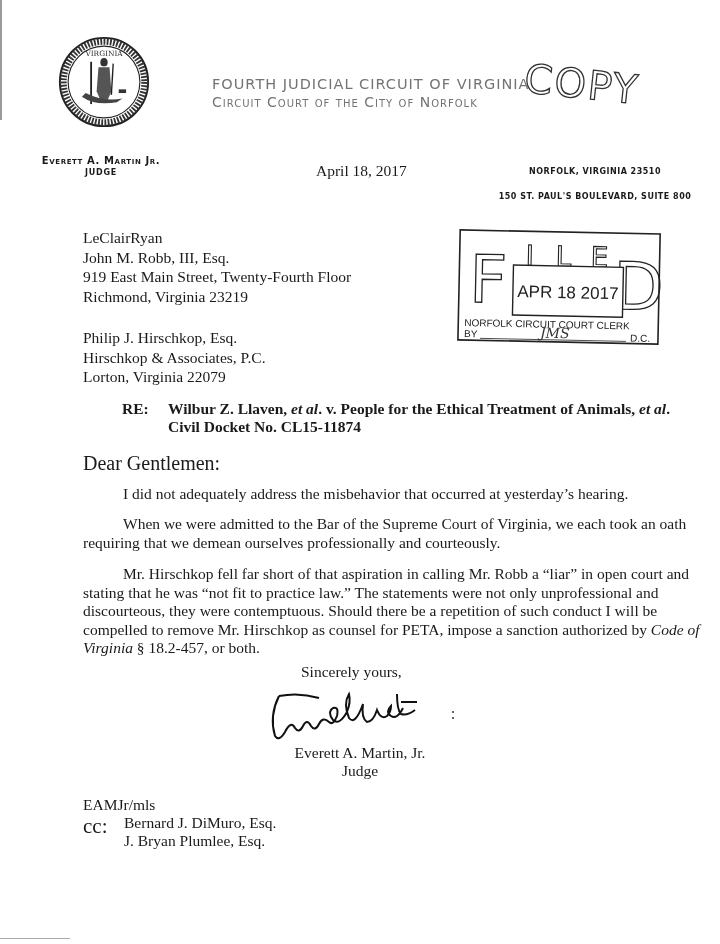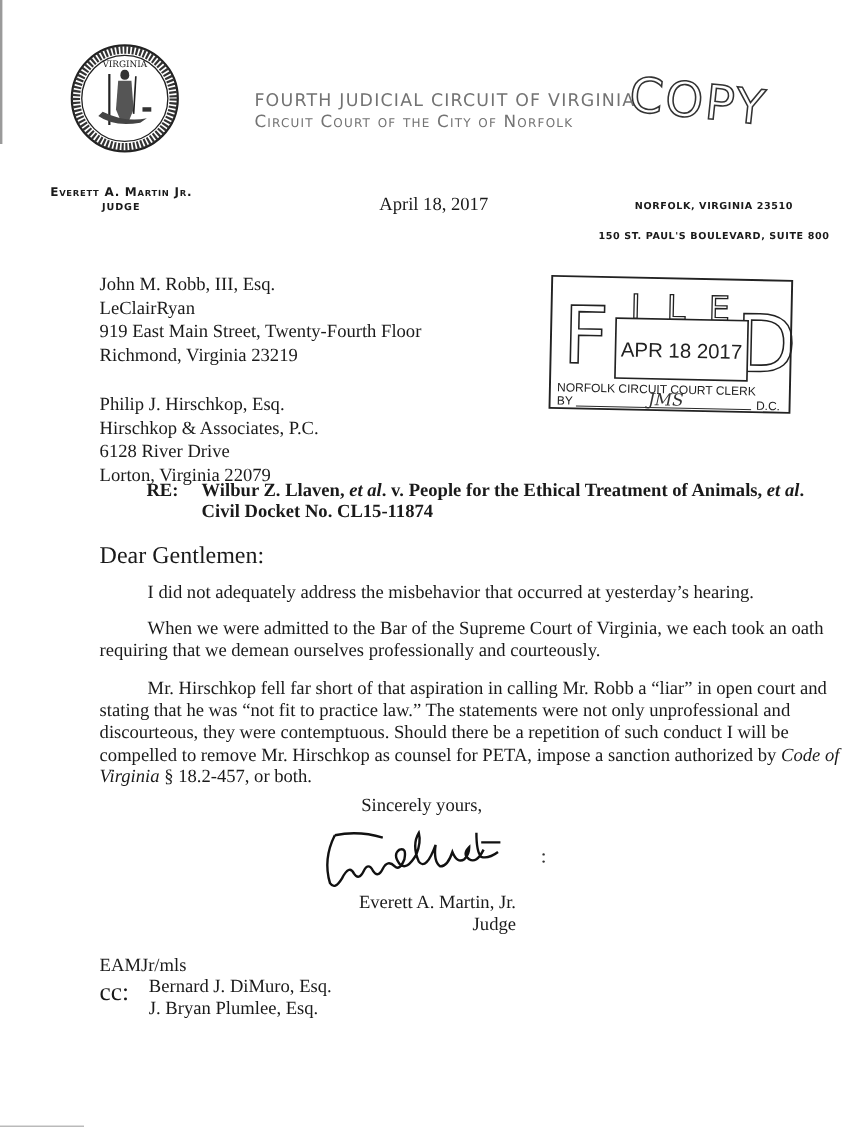--- a/index.html
+++ b/index.html
@@ -36,21 +36,21 @@
     .filed { left: 455px; top: 224px; width: 210px; height: 130px; }
     .re-label { left: 122px; top: 400px; font-size: 15.5px; font-weight: bold; }
     .re-text { left: 168px; top: 400px; font-size: 15.5px; font-weight: bold; line-height: 18px; white-space: nowrap; }
     .salutation { left: 83px; top: 452px; font-size: 20px; }
     .para { left: 83px; width: 620px; font-size: 15.5px; line-height: 18.5px; text-indent: 40px; }
     .p1 { top: 485px; }
     .p2 { top: 515px; }
     .p3 { top: 565px; }
     .closing { left: 301px; top: 663px; font-size: 15.5px; }
     .sig { left: 265px; top: 688px; width: 200px; height: 56px; }
-    .signer { left: 290px; top: 744px; width: 140px; text-align: right; font-size: 15.5px; line-height: 18px; }
+    .signer { left: 290px; top: 744px; width: 140px; text-align: center; font-size: 15.5px; line-height: 18px; }
     .initials { left: 83px; top: 796px; font-size: 15.5px; }
     .cc-label { left: 83px; top: 814px; font-size: 21px; }
     .cc-list { left: 124px; top: 814px; font-size: 15.5px; line-height: 18px; }
     .bottom-line { left: 0; top: 938px; width: 70px; height: 1px; background: #aaa; }
     i { font-style: italic; }
   </style>
 </head>
 <body>
 
 <div class="left-edge"></div>
@@ -77,29 +77,28 @@
 
 <div class="abs judge-name">Everett A. Martin Jr.</div>
 <div class="abs judge-title">JUDGE</div>
 
 <div class="abs date">April 18, 2017</div>
 
 <div class="abs addr-line addr1">150 ST. PAUL'S BOULEVARD, SUITE 800</div>
 <div class="abs addr-line addr2">NORFOLK, VIRGINIA 23510</div>
 
 <div class="abs recip recip1">
+  <div>LeClairRyan</div>
   <div>John M. Robb, III, Esq.</div>
-  <div>LeClairRyan</div>
   <div>919 East Main Street, Twenty-Fourth Floor</div>
   <div>Richmond, Virginia 23219</div>
 </div>
 <div class="abs recip recip2">
   <div>Philip J. Hirschkop, Esq.</div>
   <div>Hirschkop &amp; Associates, P.C.</div>
-  <div>6128 River Drive</div>
   <div>Lorton, Virginia 22079</div>
 </div>
 
 <svg class="abs filed" viewBox="0 0 210 130">
   <g transform="rotate(1.2 105 65)">
     <rect x="4" y="8" width="200" height="110" fill="none" stroke="#222" stroke-width="1.6"></rect>
     <text x="14" y="80" font-family="DejaVu Sans, sans-serif" font-size="66" fill="none" stroke="#222" stroke-width="1.3">F</text>
     <text x="70" y="42" font-family="DejaVu Sans, sans-serif" font-size="28" fill="none" stroke="#222" stroke-width="1.1">I</text>
     <text x="100" y="42" font-family="DejaVu Sans, sans-serif" font-size="28" fill="none" stroke="#222" stroke-width="1.1">L</text>
     <text x="135" y="42" font-family="DejaVu Sans, sans-serif" font-size="28" fill="none" stroke="#222" stroke-width="1.1">E</text>

